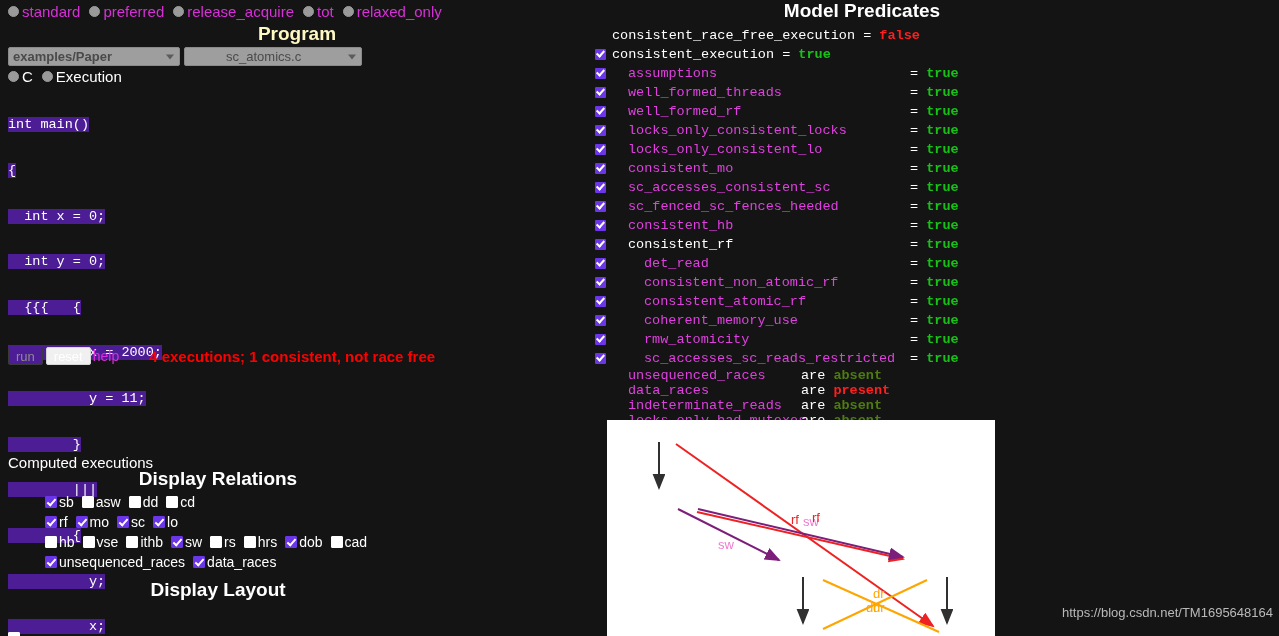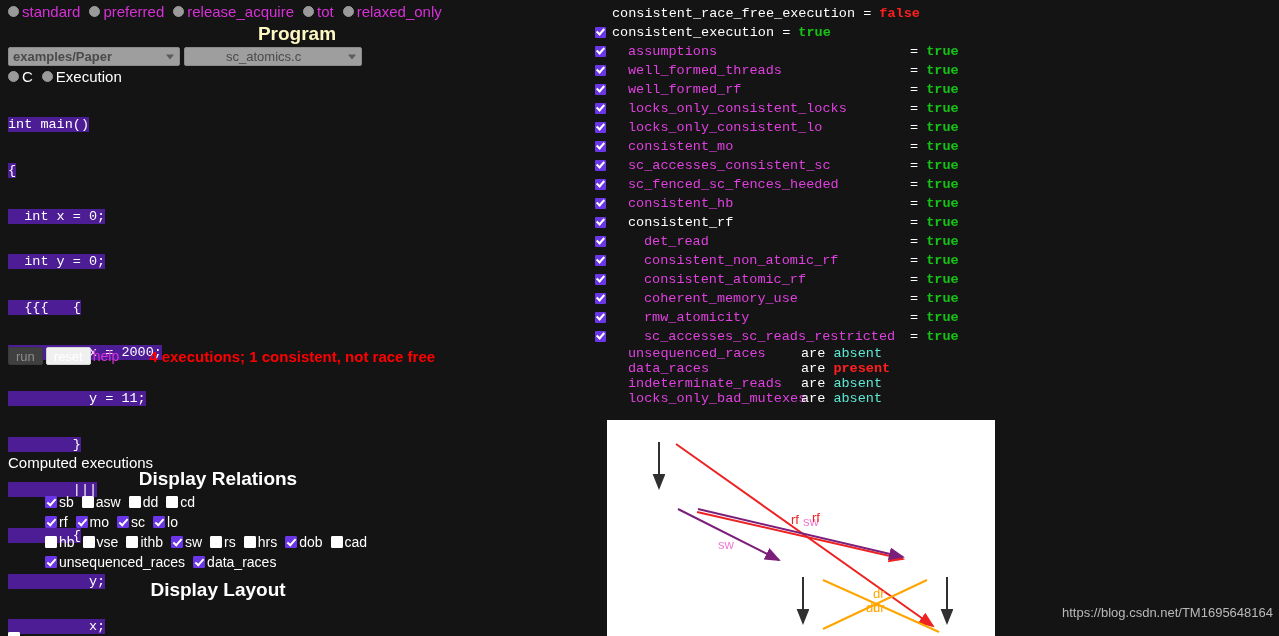--- a/index.html
+++ b/index.html
@@ -135,21 +135,21 @@
   }
   .btn {
     font-size: 13px;
     height: 18px;
     line-height: 18px;
     padding: 0 7px;
     border-radius: 2px;
     border: 1px solid #555;
     box-sizing: border-box;
   }
-  #run-btn { background: #404040; color: #8c8c8c; border-color: #3a3a3a; }
+  #run-btn { background: #4c1d95; color: #8c8c8c; border-color: #3a3a3a; }
   #reset-btn { background: #f0f0f0; color: #ffffff; border-color: #d6d6d6; margin-left: 3px; }
   #help-link {
     color: #d830d8;
     font-size: 14px;
     margin-left: 2px;
     text-decoration: none;
   }
   #exec-summary {
     color: #ff0000;
     font-weight: bold;
@@ -278,21 +278,21 @@
     border: solid #ffffff;
     border-width: 0 2px 2px 0;
     transform: rotate(42deg);
   }
   .pred-cb.hidden-cb { visibility: hidden; }
   .pred-name { color: #e040e0; }
   .pred-name.white { color: #ffffff; }
   .pred-eq { color: #ffffff; }
   .val-true { color: #16c216; font-weight: bold; }
   .val-false { color: #ff1f1f; font-weight: bold; }
-  .val-absent { color: #5eead4; font-weight: normal; }
+  .val-absent { color: #4d7c0f; font-weight: bold; }
   .val-present { color: #ff1f1f; font-weight: bold; }
   .pred-aligned-eq {
     position: absolute;
     left: 325px;
     color: #ffffff;
   }
   .pred-row-rel { position: relative; width: 420px; }
   .indent0 { padding-left: 0px; }
   .indent1 { padding-left: 16px; }
   .indent2 { padding-left: 32px; }
@@ -491,20 +491,21 @@
 
     <div id="display-layout-title">Display Layout</div>
 
 
     <div id="bottom-partial">
       <span class="cbox"></span>
     </div>
   </div>
 
   <div id="predicates-panel">
+    <div id="predicates-title">Model Predicates</div>
 
     <div id="pred-list">
 
       <div class="pred-row">
         <span class="pred-cb hidden-cb"></span>
         <span class="pred-name white">consistent_race_free_execution</span>
         <span class="pred-eq"> = </span>
         <span class="val-false">false</span>
       </div>
 

